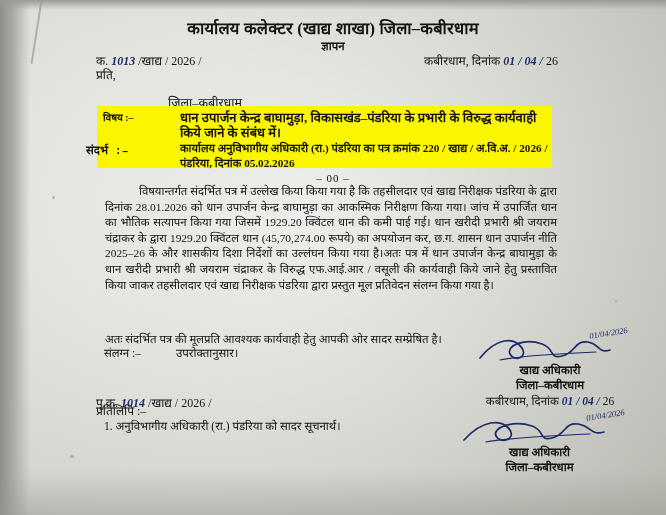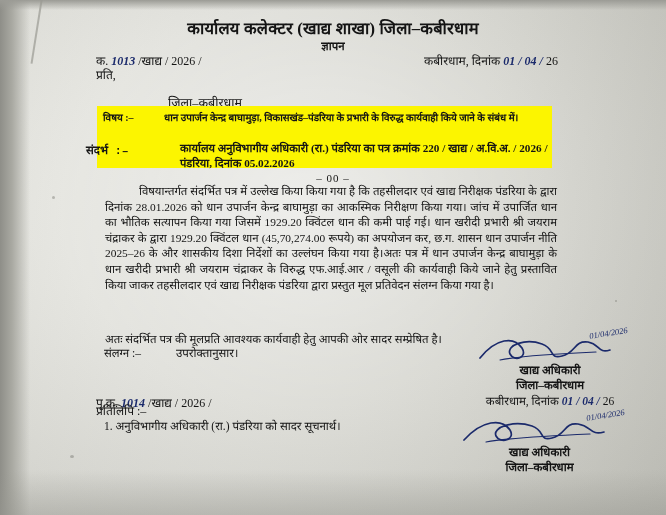--- a/index.html
+++ b/index.html
@@ -112,23 +112,23 @@
     background: #fcf500;
   }
   .hl-label-vishay {
     position: absolute;
     left: 103px; top: 110px;
     font-size: 10px;
     font-weight: bold;
   }
   .hl-text {
     position: absolute;
-    left: 164px; top: 110px;
+    left: 180px; top: 110px;
     width: 368px;
-    font-size: 10px;
+    font-size: 13px;
     line-height: 15px;
     font-weight: bold;
   }
   .hl-label-sandarbh {
     position: absolute;
     left: 86px; top: 142px;
     font-size: 11.5px;
     font-weight: bold;
     font-family: Liberation Mono, monospace;
   }

